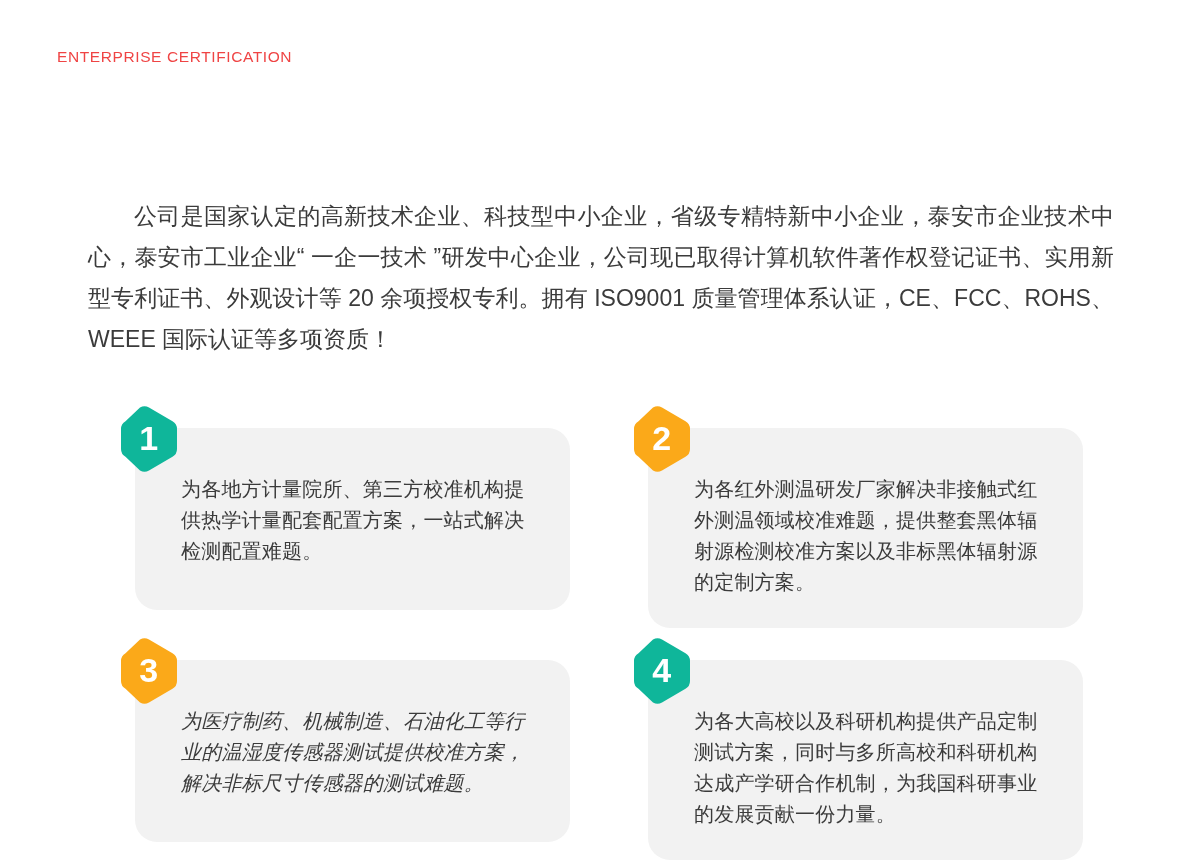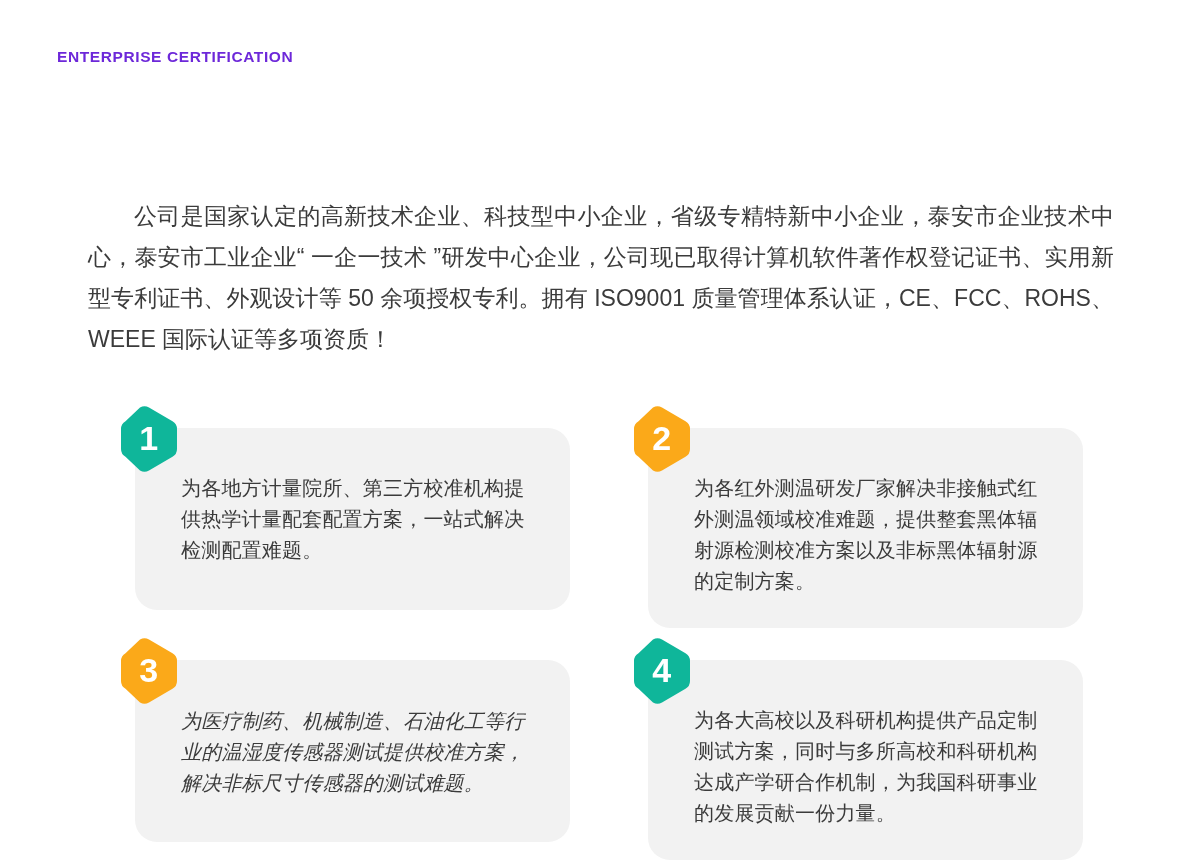--- a/index.html
+++ b/index.html
@@ -21,22 +21,22 @@
   
   .header {
     position: absolute;
     left: 57px;
     top: 48px;
     width: 1086px;
   }
   .eyebrow {
     font-size: 15.5px;
     letter-spacing: 0.6px;
-    color: #6d28d9;
-    font-weight: 700;
+    color: #ef4444;
+    font-weight: 400;
     line-height: 1.2;
     white-space: nowrap;
   }
   .title-row {
     display: flex;
     align-items: baseline;
     margin-top: 12px;
     white-space: nowrap;
   }
   .title-main {
@@ -98,21 +98,21 @@
   .card-body {
     position: absolute;
     left: 17px;
     top: 22px;
     width: 435px;
     background: #f2f2f2;
     border-radius: 22px;
     box-sizing: border-box;
     padding: 46px 28px 30px 46px;
   }
-  .card-body.tall  { min-height: 182px; font-family: Liberation Mono, monospace; }
+  .card-body.tall  { min-height: 182px; }
   .card-body.short { min-height: 182px; font-style: italic; }
 
   .card-text {
     font-size: 20px;
     line-height: 31px;
     color: #3b3b3b;
     font-weight: 400;
     letter-spacing: 0.2px;
   }
 
@@ -146,21 +146,21 @@
     padding-bottom: 2px;
   }
 </style>
 </head>
 <body>
 
 <div class="header">
   <div class="eyebrow">ENTERPRISE CERTIFICATION</div>
 </div>
 
-<div class="intro">公司是国家认定的高新技术企业、科技型中小企业，省级专精特新中小企业，泰安市企业技术中心，泰安市工业企业“ 一企一技术 ”研发中心企业，公司现已取得计算机软件著作权登记证书、实用新型专利证书、外观设计等 50 余项授权专利。拥有 ISO9001 质量管理体系认证，CE、FCC、ROHS、WEEE 国际认证等多项资质！</div>
+<div class="intro">公司是国家认定的高新技术企业、科技型中小企业，省级专精特新中小企业，泰安市企业技术中心，泰安市工业企业“ 一企一技术 ”研发中心企业，公司现已取得计算机软件著作权登记证书、实用新型专利证书、外观设计等 20 余项授权专利。拥有 ISO9001 质量管理体系认证，CE、FCC、ROHS、WEEE 国际认证等多项资质！</div>
 
 <div class="cards">
 
   <div class="card-slot col-left row-top">
     <div class="card-body tall">
       <div class="card-text">为各地方计量院所、第三方校准机构提供热学计量配套配置方案，一站式解决检测配置难题。</div>
     </div>
     <div class="badge">
       <svg viewBox="0 0 62 66">
         <path class="badge-shape" d="M31 1.5 L54.5 15.2 A9 9 0 0 1 59 23 L59 43 A9 9 0 0 1 54.5 50.8 L31 64.5 A9 9 0 0 1 22 64.5 L7.5 50.8 A9 9 0 0 1 3 43 L3 23 A9 9 0 0 1 7.5 15.2 L22 1.5 A9 9 0 0 1 31 1.5 Z" fill="#0fb69a"></path>

